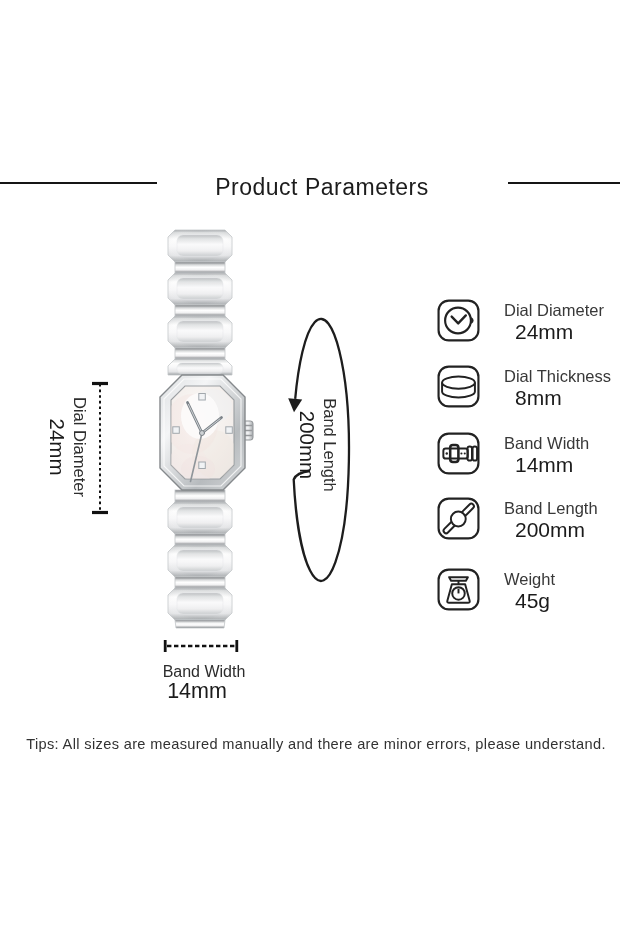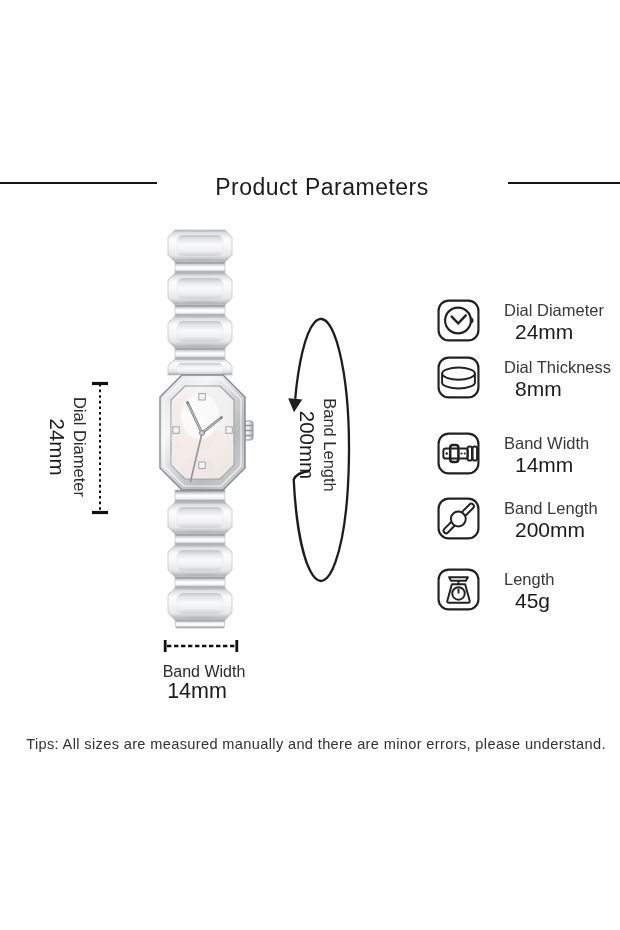--- a/index.html
+++ b/index.html
@@ -207,21 +207,21 @@
     <circle cx="21.5" cy="22" r="13.2"></circle>
     <path d="M 34.8,19.5 q 3.4,2.5 0,5" stroke-width="2"></path>
     <path d="M 21.7,25 L 15,18 M 21.7,25 L 29.5,16.8" stroke-width="2.4" stroke-linecap="round"></path>
   </svg>
   <div class="spec-text">
     <div class="spec-label">Dial Diameter</div>
     <div class="spec-value">24mm</div>
   </div>
 </div>
 
-<div class="spec-item" style="top:356px">
+<div class="spec-item" style="top:365px">
   <svg class="spec-icon" viewBox="0 0 44 44" fill="none" stroke="#222" stroke-width="2.2">
     <rect x="1.6" y="1.6" width="40.8" height="40.8" rx="10.5"></rect>
     <ellipse cx="22" cy="18" rx="16.8" ry="6.2" stroke-width="2"></ellipse>
     <path d="M 5.2,18 L 5.2,27 A 16.8,6.2 0 0 0 38.8,27 L 38.8,18" stroke-width="2"></path>
   </svg>
   <div class="spec-text">
     <div class="spec-label">Dial Thickness</div>
     <div class="spec-value">8mm</div>
   </div>
 </div>
@@ -263,21 +263,21 @@
     <rect x="1.6" y="1.6" width="40.8" height="40.8" rx="10.5"></rect>
     <g stroke-width="2" stroke-linejoin="round">
       <path d="M 15.2,16.6 L 10.6,33.4 Q 10,35.6 12.3,35.6 L 31.7,35.6 Q 34,35.6 33.4,33.4 L 28.8,16.6 Z"></path>
       <path d="M 12.4,9.4 L 31.6,9.4 L 29.6,13 L 14.4,13 Z"></path>
       <line x1="22" y1="13" x2="22" y2="16.6"></line>
       <circle cx="22" cy="26" r="6.4"></circle>
       <line x1="22" y1="26" x2="22" y2="21.2"></line>
     </g>
   </svg>
   <div class="spec-text">
-    <div class="spec-label">Length</div>
+    <div class="spec-label">Weight</div>
     <div class="spec-value">45g</div>
   </div>
 </div>
 
 <svg class="bandwidth-svg" viewBox="0 0 78 16">
   <line x1="3.2" y1="2" x2="3.2" y2="14" stroke="#111" stroke-width="2.8"></line>
   <line x1="74.8" y1="2" x2="74.8" y2="14" stroke="#111" stroke-width="2.8"></line>
   <line x1="5" y1="8" x2="73" y2="8" stroke="#111" stroke-width="2.6" stroke-dasharray="4.4 2.6"></line>
 </svg>
 <div class="bw-label">Band Width</div>

